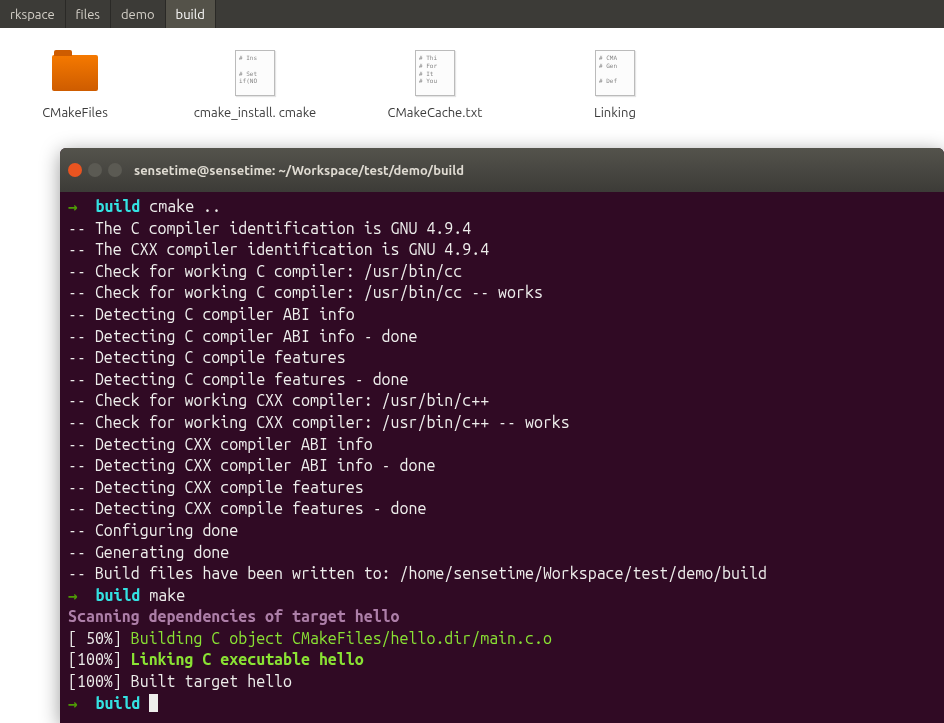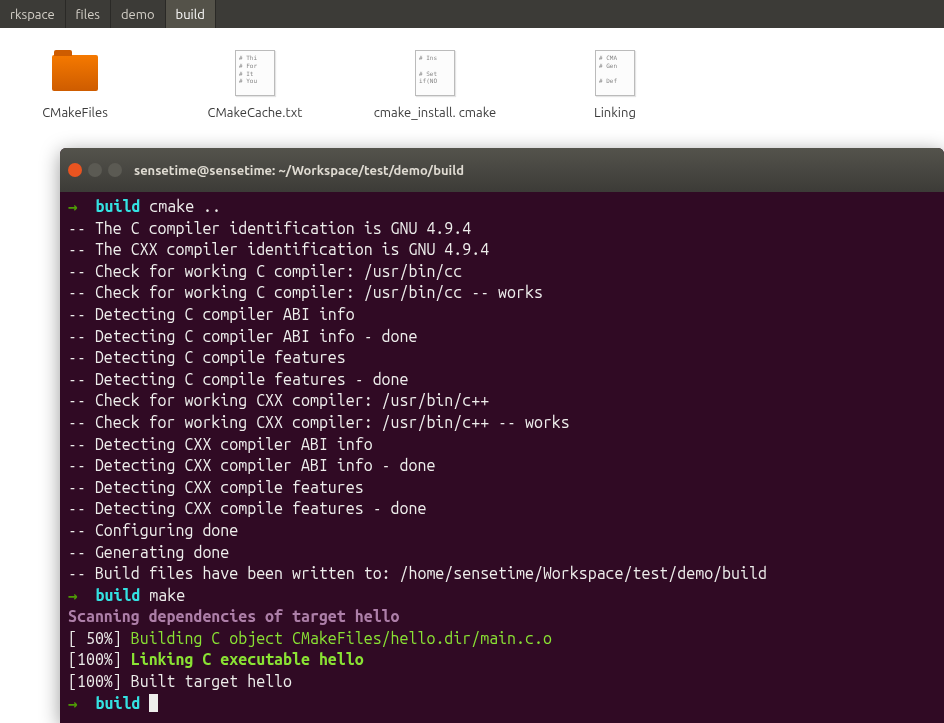--- a/index.html
+++ b/index.html
@@ -185,37 +185,37 @@
 
   <div class="file-item">
     <div class="icon-wrap">
         <div class="folder-icon"></div>
       </div>
     <div class="file-label">CMakeFiles</div>
   </div>
 
   <div class="file-item">
     <div class="icon-wrap">
+        <div class="textfile-icon"># Ins
+
+# Set
+if(NO</div>
+      </div>
+    <div class="file-label">cmake_install.
+cmake</div>
+  </div>
+
+  <div class="file-item">
+    <div class="icon-wrap">
         <div class="textfile-icon"># Thi
 # For
 # It
 # You</div>
       </div>
     <div class="file-label">CMakeCache.txt</div>
-  </div>
-
-  <div class="file-item">
-    <div class="icon-wrap">
-        <div class="textfile-icon"># Ins
-
-# Set
-if(NO</div>
-      </div>
-    <div class="file-label">cmake_install.
-cmake</div>
   </div>
 
 
   <div class="file-item">
     <div class="icon-wrap">
         <div class="textfile-icon"># CMA
 # Gen
 
 # Def</div>
       </div>

